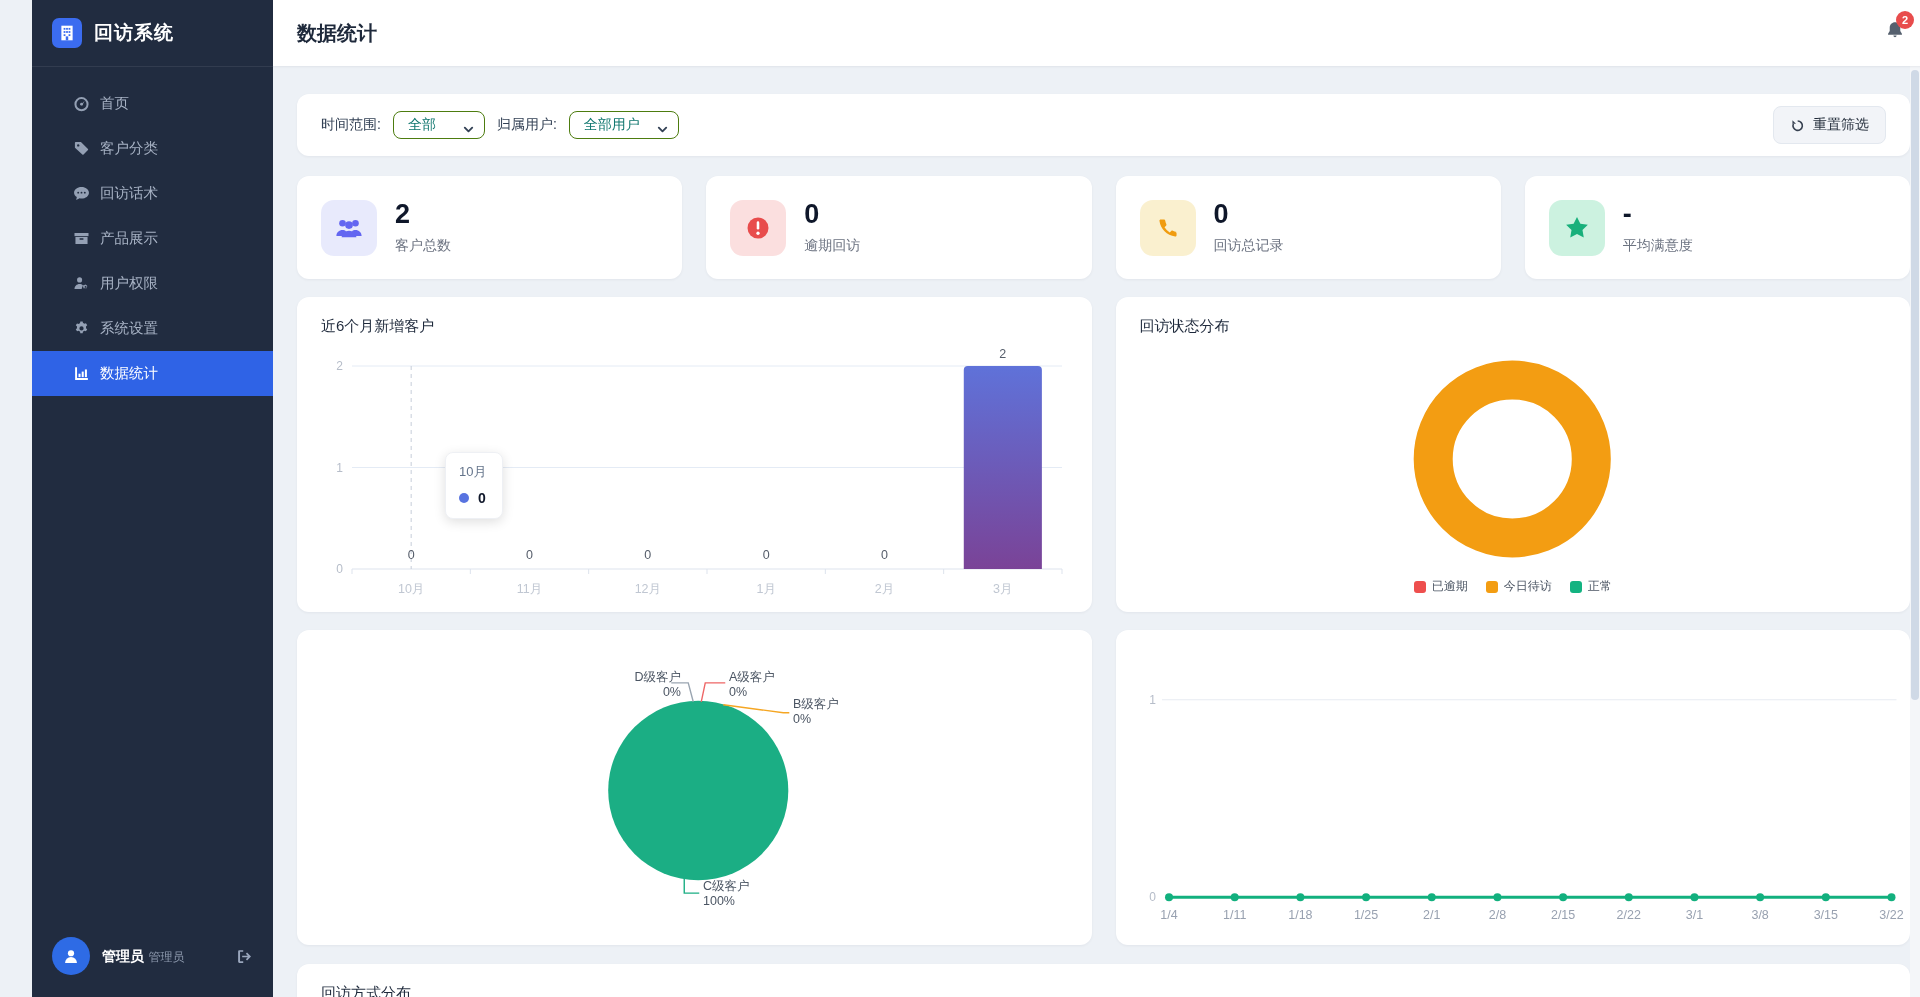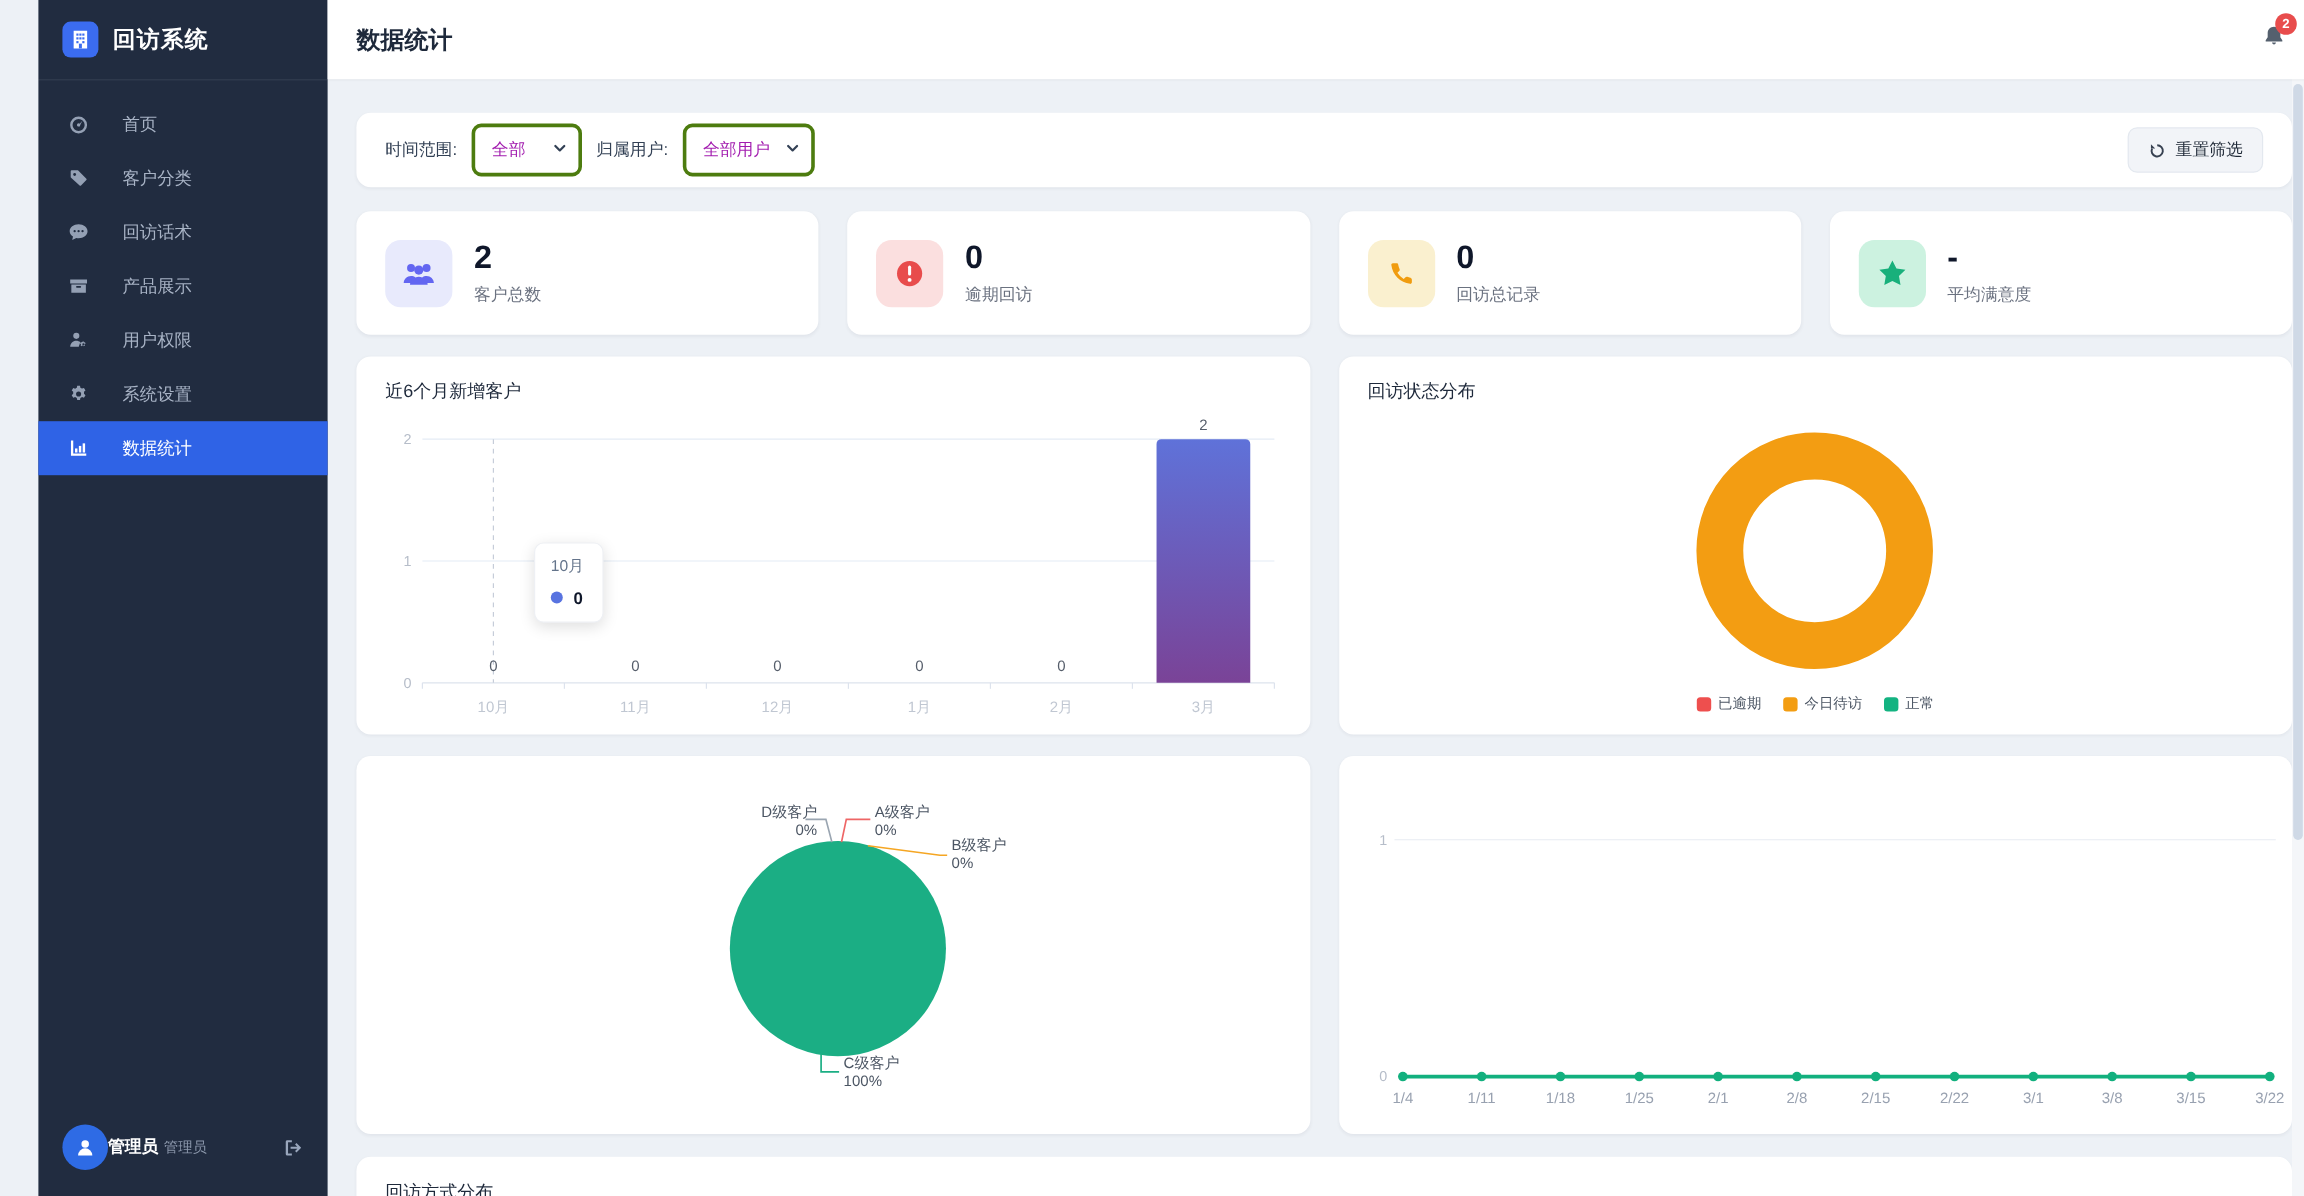--- a/index.html
+++ b/index.html
@@ -6,45 +6,45 @@
   html,body { width:1920px; height:997px; overflow:hidden; font-family:"Liberation Sans","DejaVu Sans",sans-serif; background:#edf1f6; }
   .app { display:flex; width:100%; height:100%;margin-left:32px; }
 
   
   .sidebar { width:241px; background:#212c40; color:#a8b3c5; display:flex; flex-direction:column; flex-shrink:0; }
   .logo-row { display:flex; align-items:center; gap:12px; padding:16px 20px; height:66px; }
   .logo-tile { width:30px; height:30px; border-radius:7px; background:#3b6cf0; display:flex; align-items:center; justify-content:center; }
   .logo-text { color:#fff; font-size:19px; font-weight:bold; letter-spacing:1px; }
   .side-divider { height:1px; background:rgba(255,255,255,.08); }
   .menu { margin-top:14px; flex:1; }
-  .menu-item { display:flex; align-items:center; gap:28px; height:45px; padding:0 24px; font-size:14.5px; cursor:pointer; color:#a8b3c5; }
+  .menu-item { display:flex; align-items:center; gap:10px; height:45px; padding:0 40px; font-size:14.5px; cursor:pointer; color:#a8b3c5; }
   .menu-item .mi-icon { width:18px; height:18px; display:flex; align-items:center; justify-content:center; color:#94a0b4; }
   .menu-item.active { background:#2f63e6; color:#fff; }
   .menu-item.active .mi-icon { color:#fff; }
-  .user-row { display:flex; align-items:center; padding:16px 20px 22px 20px; }
+  .user-row { display:flex; align-items:center; gap:12px; padding:16px 20px 22px 20px; }
   .avatar { width:38px; height:38px; border-radius:50%; background:#2e6be5; display:flex; align-items:center; justify-content:center; flex-shrink:0; }
   .user-meta { flex:1; }
   .user-name { color:#fff; font-size:14px; font-weight:bold; }
   .user-role { color:#8d99ad; font-size:12px; margin-top:3px; }
   .logout { color:#9aa7bd; cursor:pointer; display:flex; }
 
   
   .main { flex:1; display:flex; flex-direction:column; min-width:0; }
   .topbar { height:66px; background:#fff; display:flex; align-items:center; justify-content:space-between; padding:0 46px 0 24px; box-shadow:0 1px 2px rgba(16,24,40,.06); position:relative; z-index:2; }
   .page-title { font-size:20px; font-weight:bold; color:#1e293b; }
   .bell-wrap { position:relative; cursor:pointer; }
   .badge { position:absolute; top:-9px; right:-8px; background:#e84c4c; color:#fff; font-size:11px; font-weight:bold; width:18px; height:18px; border-radius:50%; display:flex; align-items:center; justify-content:center; }
   .content { flex:1; overflow:hidden; padding:28px 42px 0 24px; }
 
   .card { background:#fff; border-radius:12px; box-shadow:0 1px 3px rgba(16,24,40,.05); }
 
   
   .filter-card { height:62px; display:flex; align-items:center; padding:0 24px; gap:12px; }
   .f-label { font-size:14px; color:#334155; }
-  .select { position:relative; height:44px; border:3px solid #4d7c0f; border-radius:8px; background:#fff; display:flex; align-items:center; padding:0 30px 0 14px; font-size:14px; color:#a21caf; cursor:pointer; }
+  .select { position:relative; height:28px; border:1px solid #4d7c0f; border-radius:8px; background:#fff; display:flex; align-items:center; padding:0 30px 0 14px; font-size:14px; color:#0f766e; cursor:pointer; }
   .select .chev { position:absolute; right:9px; top:11px; }
   .sel-time { width:92px; }
   .sel-owner { width:110px; margin-right:8px; }
   .spacer { flex:1; }
   .reset-btn { display:flex; align-items:center; gap:8px; height:38px; padding:0 16px; background:#f2f4f8; border:1px solid #e3e8ef; border-radius:8px; font-size:14px; color:#1f2937; cursor:pointer; }
 
   
   .stats-row { display:grid; grid-template-columns:repeat(4,1fr); gap:24px; margin-top:20px; }
   .stat-card { height:103px; display:flex; align-items:center; gap:18px; padding:0 24px; }
   .stat-icon { width:56px; height:56px; border-radius:13px; display:flex; align-items:center; justify-content:center; flex-shrink:0; }

